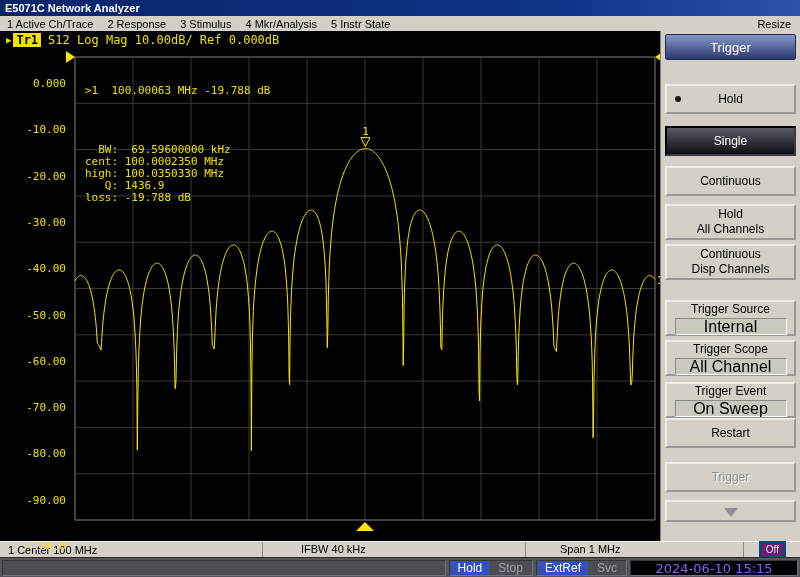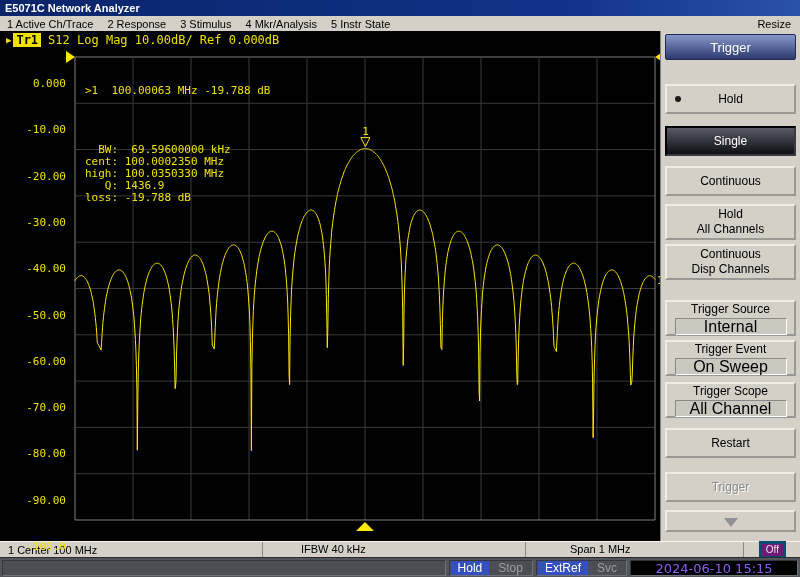--- a/index.html
+++ b/index.html
@@ -52,31 +52,31 @@
   .sk-arrow-glyph { width:0; height:0; border:7px solid transparent; border-top:9px solid #909090;
     border-bottom:0; margin-top:2px; }
   .sklist .sk:nth-child(1){margin-top:24px}
   .sklist .sk:nth-child(2){margin-top:12px}
   .sklist .sk:nth-child(3){margin-top:10px}
   .sklist .sk:nth-child(4){margin-top:8px}
   .sklist .sk:nth-child(5){margin-top:4px}
   .sklist .sk:nth-child(6){margin-top:20px}
   .sklist .sk:nth-child(7){margin-top:4px}
   .sklist .sk:nth-child(8){margin-top:6px}
-  .sklist .sk:nth-child(9){margin-top:10px}
+  .sklist .sk:nth-child(9){margin-top:0}
   .sklist .sk:nth-child(10){margin-top:14px}
   .sklist .sk:nth-child(11){margin-top:8px}
 
   
   .statusbar { position:absolute; left:0; top:541px; width:800px; height:16px; background:#d4d0c8;
     border-top:1px solid #f5f4f0; display:flex; align-items:center;
     font:11px "Liberation Sans", sans-serif; color:#000; }
   .sb1 { width:262px; padding-left:8px; }
   .sb2 { width:263px; padding-left:38px; border-left:1px solid #8a8a8a; height:100%; line-height:15px; }
-  .sb3 { width:218px; padding-left:44px; border-left:1px solid #8a8a8a; height:100%; line-height:15px; }
+  .sb3 { width:218px; padding-left:34px; border-left:1px solid #8a8a8a; height:100%; line-height:15px; }
   .sb4 { flex:1; border-left:1px solid #8a8a8a; height:100%; display:flex; justify-content:flex-end;
     align-items:center; padding-right:14px; }
   .off-chip { background:#701a75; color:#e6e6e6; font-size:10px; line-height:12px; padding:0 4px;
     border:3px solid #0c4a6e; }
 
   
   .taskbar { position:absolute; left:0; top:557px; width:800px; height:20px; background:#53555c;
     border-top:1px solid #2a2a2a; display:flex; align-items:center; padding:0 2px; gap:3px;
     font:12px "Liberation Sans", sans-serif; }
   .tb-spacer { flex:1; height:16px; background:#4c4e54; border:1px solid;
@@ -186,26 +186,26 @@
         </div>
         <div class="sk h36">
           <div class="sk-line">Continuous</div>
           <div class="sk-line">Disp Channels</div>
         </div>
         <div class="sk h36">
           <div class="sk-line">Trigger Source</div>
           <div class="sk-value">Internal</div>
         </div>
         <div class="sk h36">
+          <div class="sk-line">Trigger Scope</div>
+          <div class="sk-value">All Channel</div>
+        </div>
+        <div class="sk h36">
           <div class="sk-line">Trigger Event</div>
           <div class="sk-value">On Sweep</div>
-        </div>
-        <div class="sk h36">
-          <div class="sk-line">Trigger Scope</div>
-          <div class="sk-value">All Channel</div>
         </div>
         <div class="sk h30">
           <div class="sk-line">Restart</div>
         </div>
         <div class="sk h30 sk-disabled">
           <div class="sk-line">Trigger</div>
         </div>
         <div class="sk h22">
           <span class="sk-arrow-glyph"></span>
         </div>

